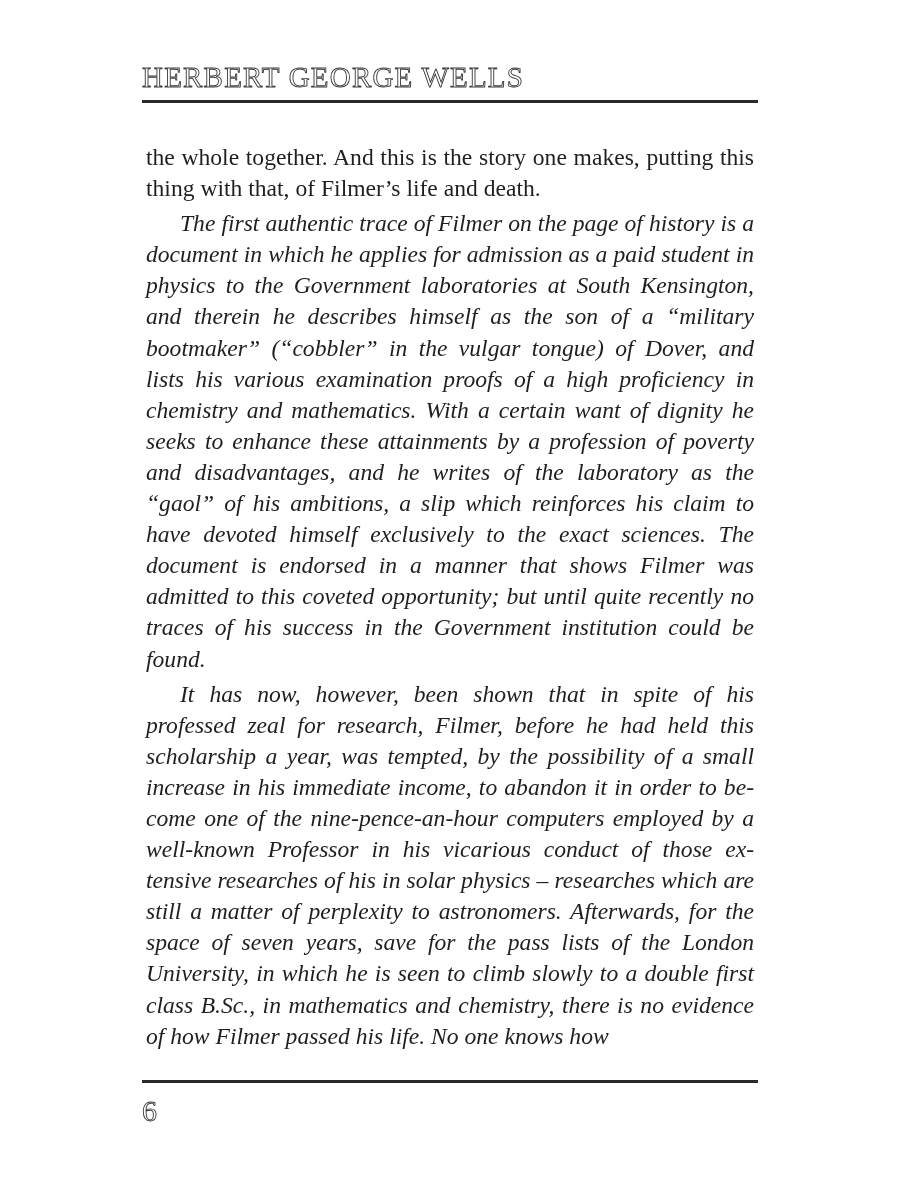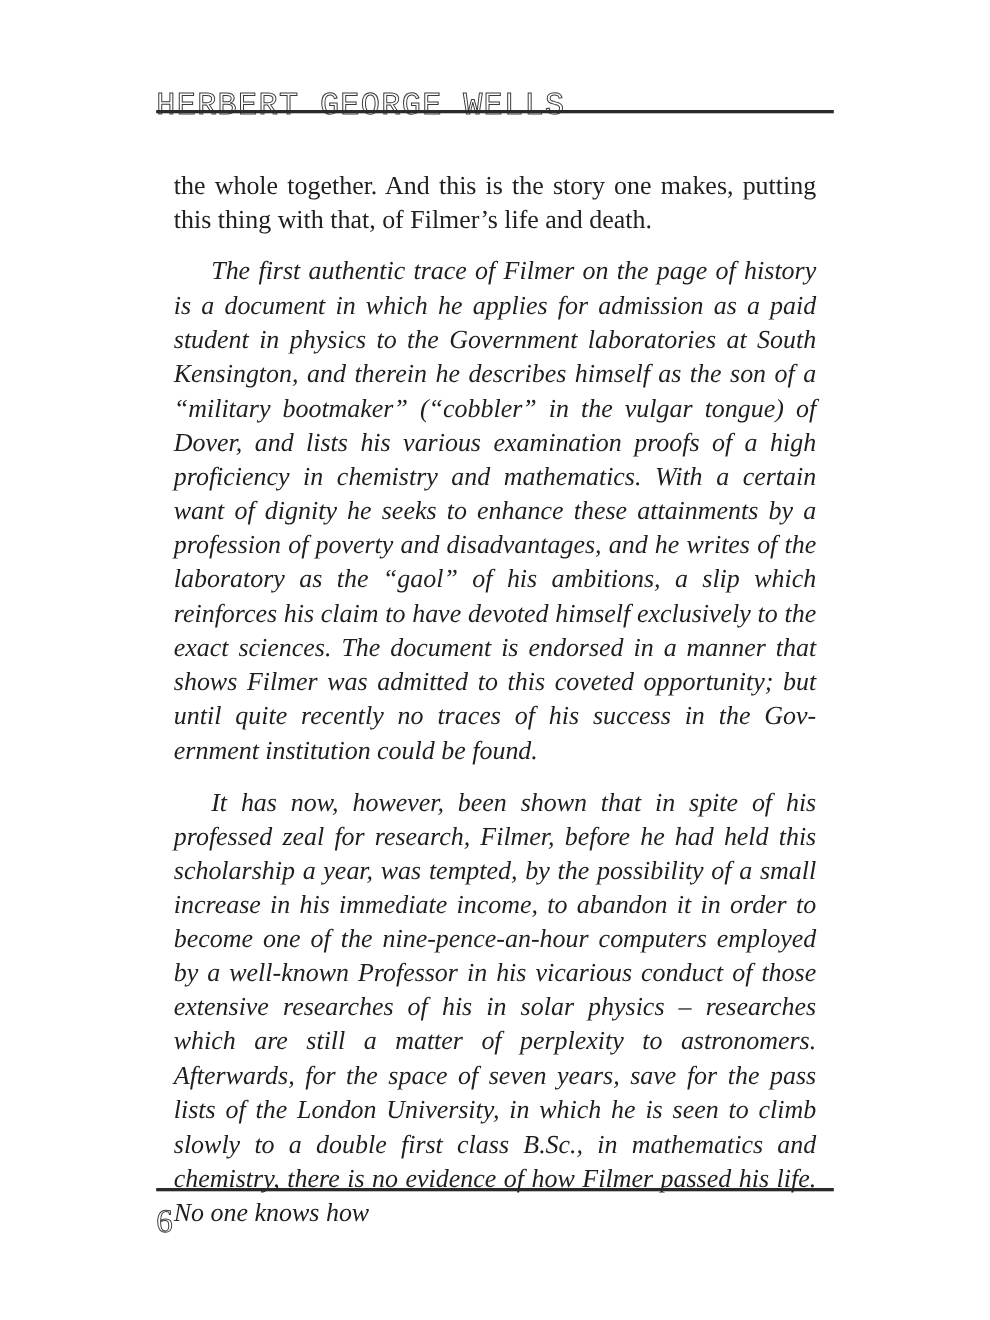--- a/index.html
+++ b/index.html
@@ -15,23 +15,23 @@
     }
     .page {
       position: absolute;
       left: 0; top: 0;
       width: 900px; height: 1200px;
       background: #ffffff;
     }
     .running-head {
       position: absolute;
       left: 142px;
-      top: 80px;
+      top: 60px;
       width: 616px;
-      font-family: Liberation Mono, monospace;
+      font-family: Liberation Serif, serif;
       font-size: 29px;
       letter-spacing: 1.2px;
       color: transparent;
       -webkit-text-stroke: 0.9px #3a3a3a;
       line-height: 34px;
       white-space: nowrap;
     }
     .rule-top {
       position: absolute;
       left: 142px;
@@ -45,21 +45,21 @@
       left: 142px;
       top: 138px;
       width: 616px;
       font-family: "Liberation Serif", "DejaVu Serif", serif;
       font-size: 23.6px;
       line-height: 31.1px;
       color: #1f1f1f;
       text-align: justify;
     }
     .body-text p {
-      margin: 16px;
+      margin: 4px;
       text-indent: 0;
     }
     .body-text p.indent {
       text-indent: 34px;
       font-style: italic;
     }
     .rule-bottom {
       position: absolute;
       left: 142px;
       top: 1080px;

